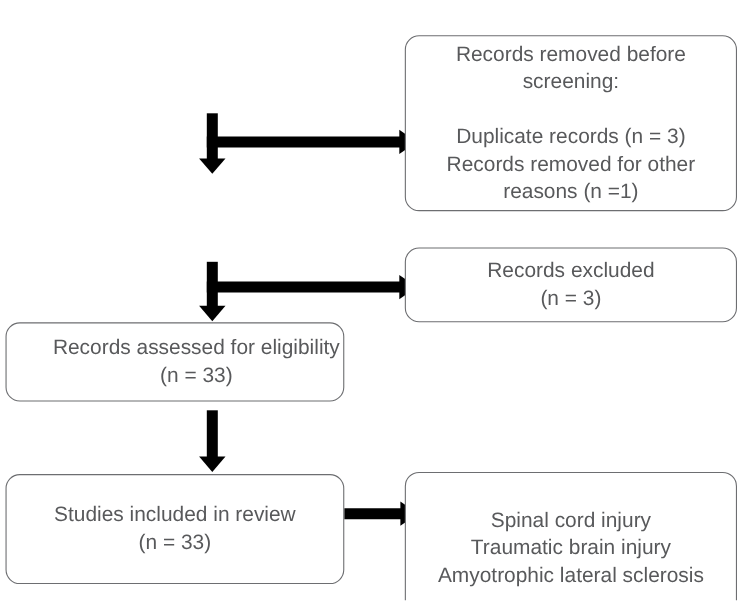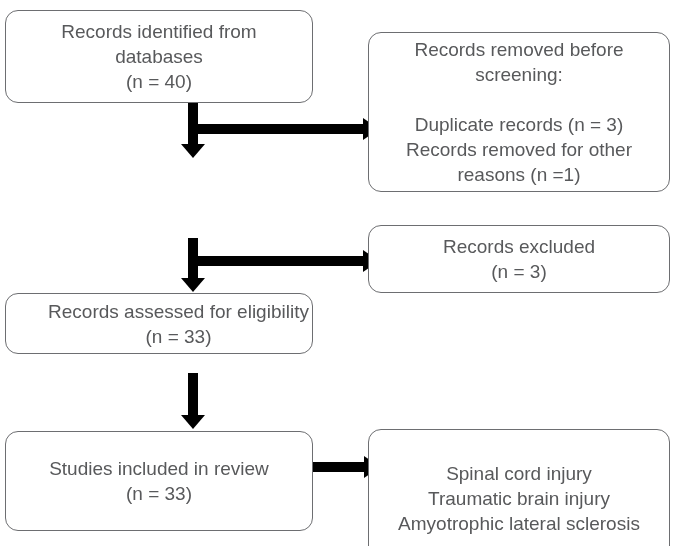--- a/index.html
+++ b/index.html
@@ -45,21 +45,21 @@
   .box-text {
     white-space: pre-line;
     font-size: 19px;
     line-height: 25px;
     color: var(--color-text, #58595b);
   }
   .col-left   { left: 5px;   width: 308px; }
   .col-right  { left: 368px; width: 302px; }
   .box-identified { top: 10px;  height: 93px;  }
   .box-screened   { top: 158px; height: 80px;  }
-  .box-assessed   { top: 293px; height: 61px; padding-left: 39px;  }
+  .box-assessed   { top: 293px; height: 72px; padding-left: 39px;  }
   .box-included   { top: 431px; height: 100px; align-items: center;  }
   .box-removed    { top: 32px;  height: 160px; }
   .box-excluded   { top: 225px; height: 68px;  }
   .box-conditions { top: 429px; height: 139px; }
 </style>
 </head>
 <body>
 
 <div class="canvas">
 
@@ -83,25 +83,20 @@
     <g>
       <path class="arrow-line" d="M193 373 L193 416"></path>
       <polygon class="arrow-head" points="181,415 205,415 193,429"></polygon>
     </g>
     <g>
       <path class="arrow-line" d="M313 467 L365 467"></path>
       <polygon class="arrow-head" points="364,456 364,478 380,467"></polygon>
     </g>
   </svg>
 
-  <div class="box col-left box-identified">
-    <div class="box-text">Records identified from
-databases
-(n = 40)</div>
-  </div>
 
 
   <div class="box col-left box-assessed">
     <div class="box-text">Records assessed for eligibility
 (n = 33)</div>
   </div>
 
   <div class="box col-left box-included">
     <div class="box-text">Studies included in review
 (n = 33)</div>

